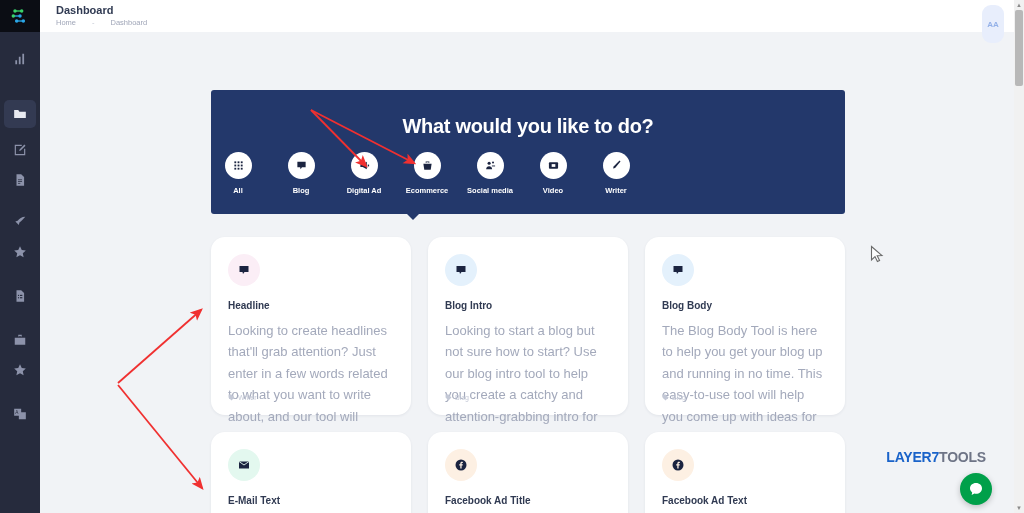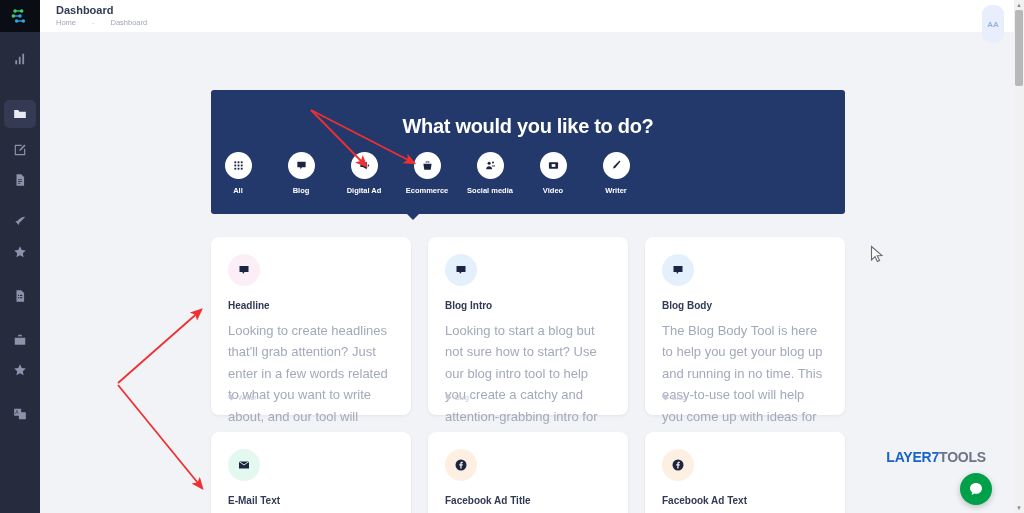--- a/index.html
+++ b/index.html
@@ -115,21 +115,21 @@
   
   .grid {
     position: absolute; left: 171px; top: 205px;
     width: 634px;
     display: grid;
     grid-template-columns: repeat(3, 200px);
     gap: 17px;
   }
   .card {
     background: #ffffff;
-    border-radius: 8px;
+    border-radius: 14px;
     box-shadow: 0 1px 3px rgba(30,40,70,.07);
     padding: 17px 17px 14px 17px;
     position: relative;
     cursor: pointer;
   }
   .card.row1 { height: 178px; }
   .card.row2 { height: 178px; }
   .card-icon {
     width: 32px; height: 32px; border-radius: 50%;
     display: flex; align-items: center; justify-content: center;

